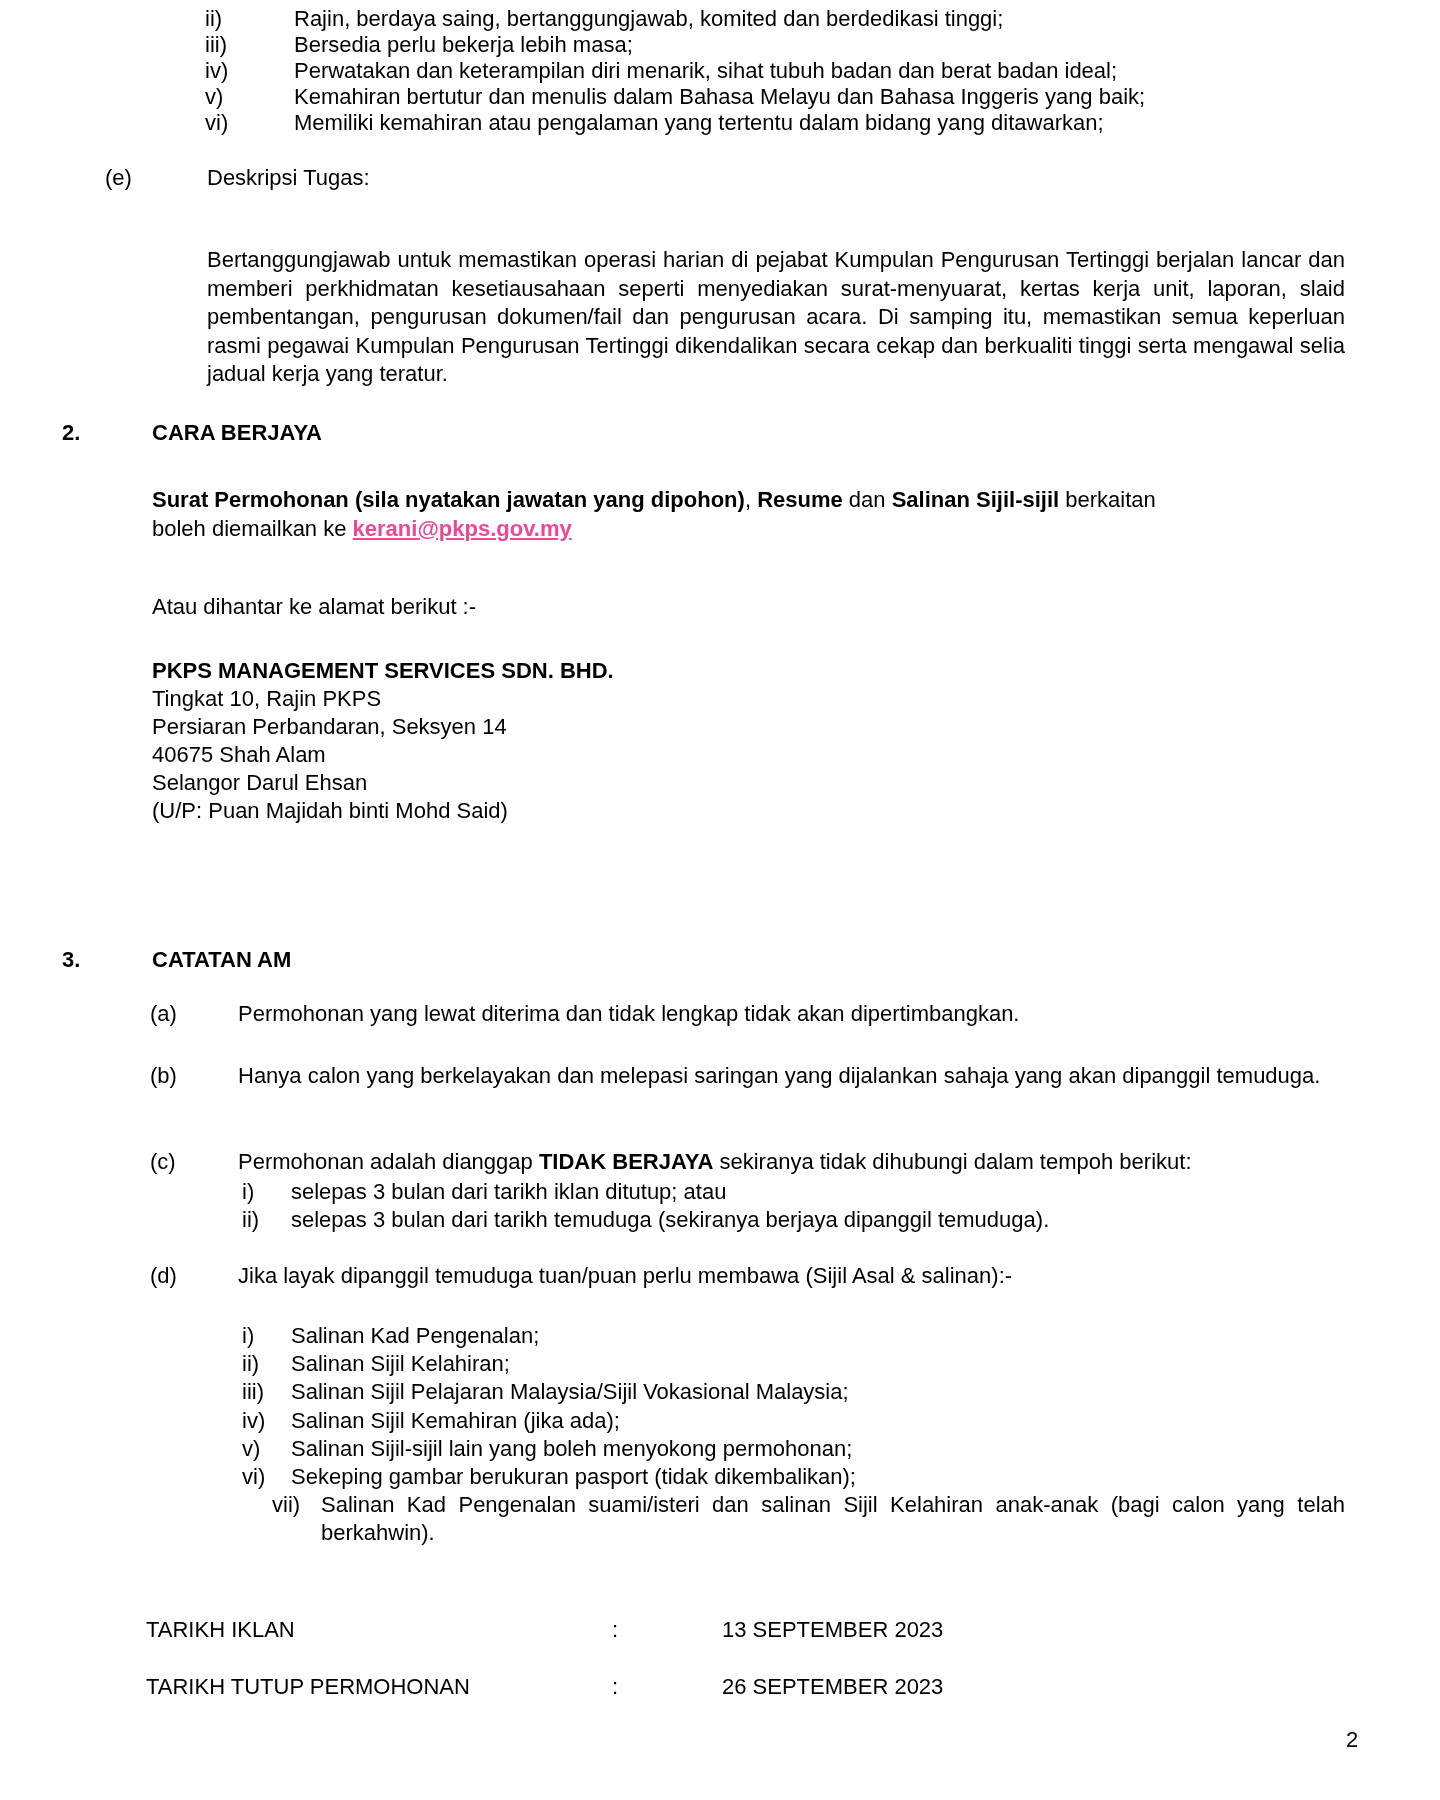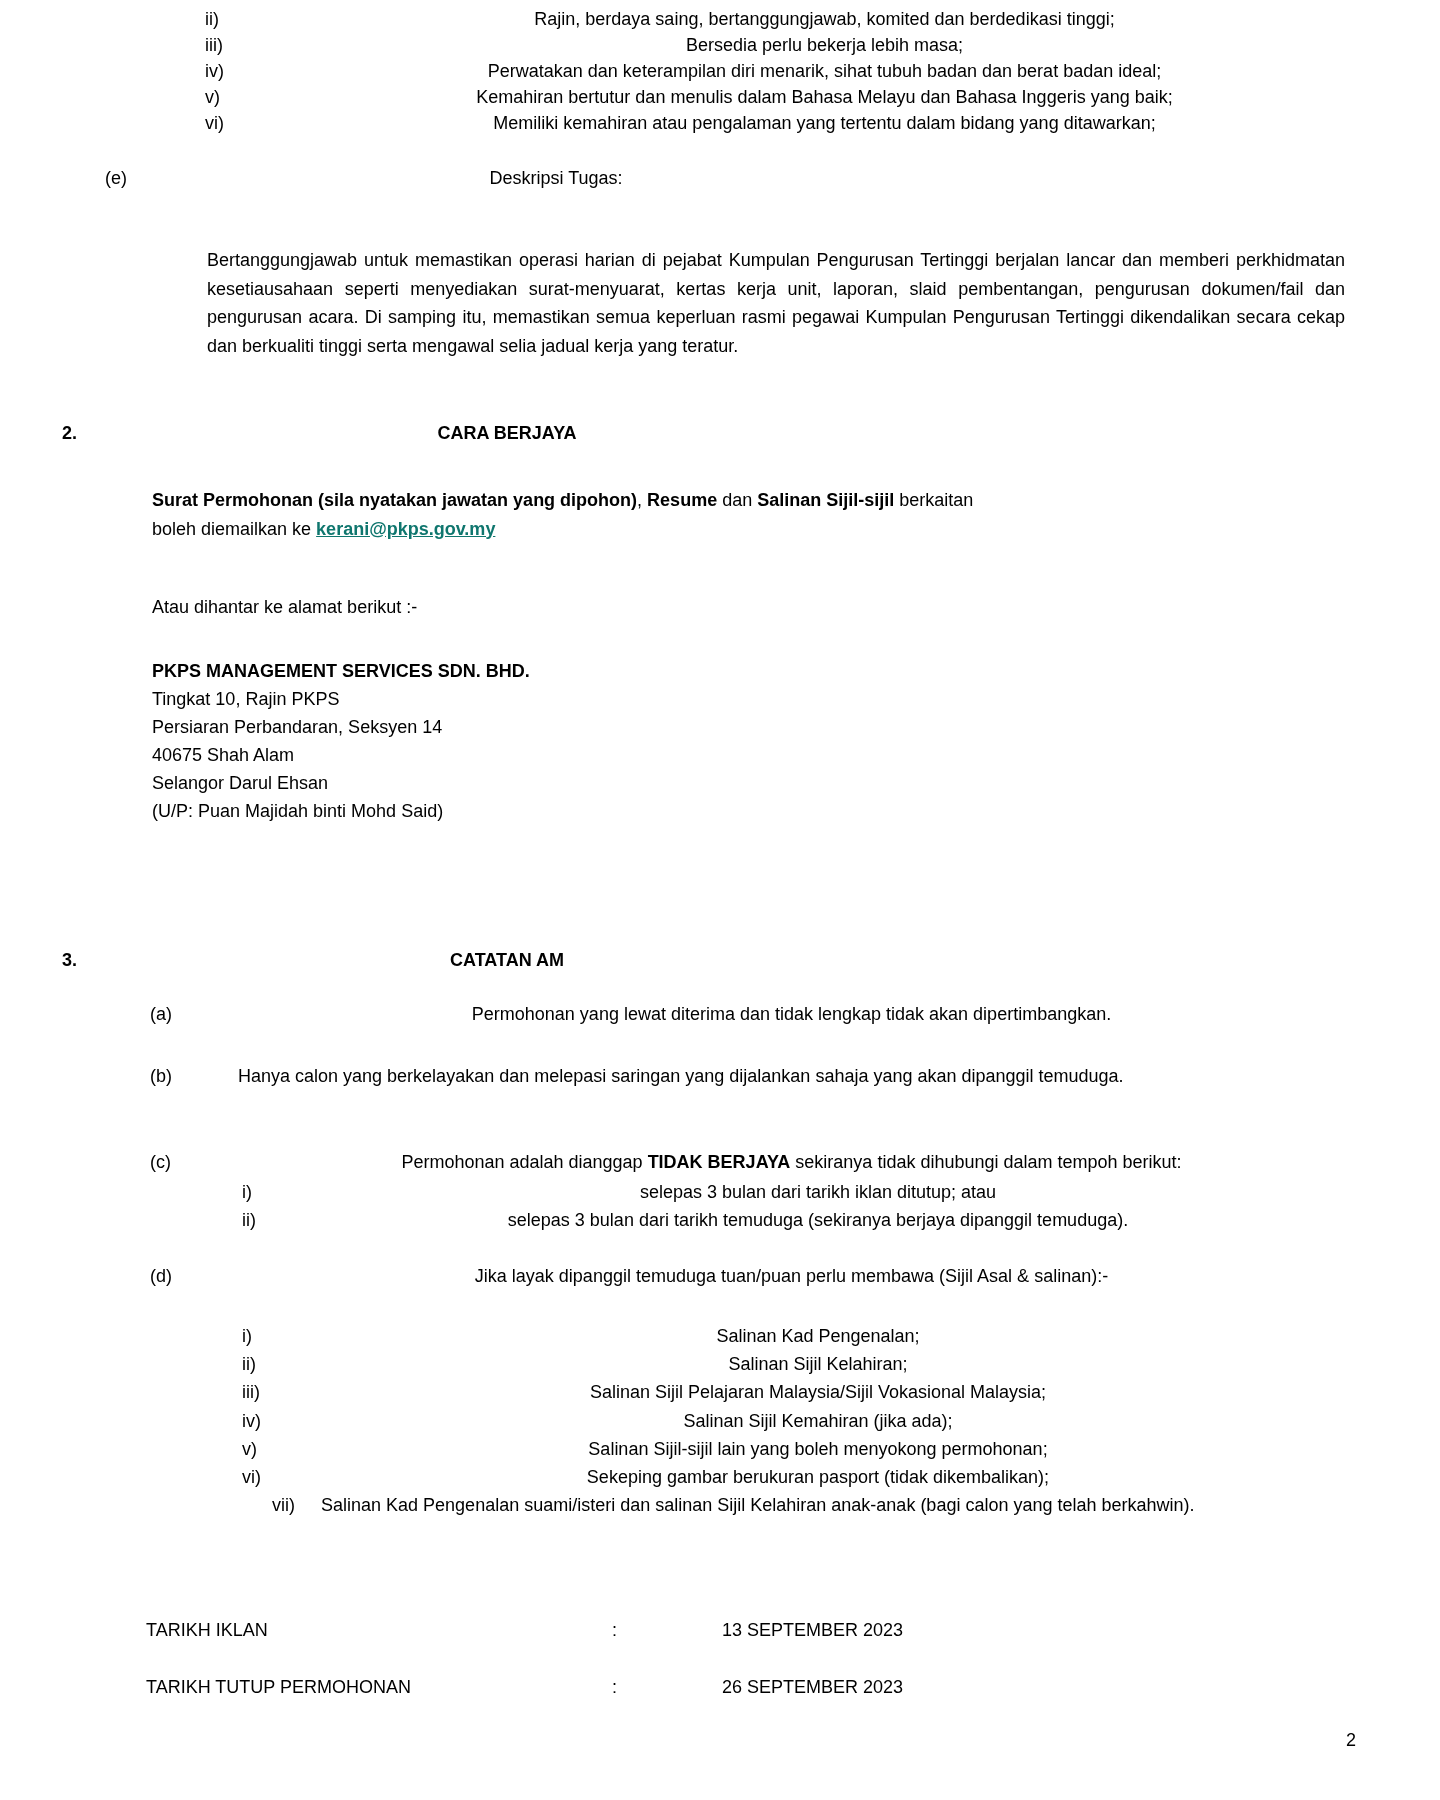--- a/index.html
+++ b/index.html
@@ -1,30 +1,30 @@
 <!DOCTYPE html>
 <html><head>
 <meta charset="utf-8">
 <style>
   html,body{margin:0;padding:0;background:#ffffff;}
   .page{
     position:relative;width:1440px;height:1800px;background:#ffffff;
     font-family:"Liberation Sans","DejaVu Sans",sans-serif;
-    font-size:18px;color:#000;overflow:hidden;
+    font-size:22px;color:#000;overflow:hidden;
   }
   .abs{position:absolute;}
   .row{display:flex;align-items:flex-start;}
   .marker{flex:0 0 auto;}
-  .txt{flex:1 1 auto;text-align:center;}
+  .txt{flex:1 1 auto;}
   .b{font-weight:bold;}
   .justify{text-align:justify;}
   .lh26{line-height:26px;}
   .lh28{line-height:28px;}
   .lh285{line-height:28.5px;}
-  a.link{color:#0f766e;font-weight:bold;text-decoration:underline;cursor:pointer;}
+  a.link{color:#ec4899;font-weight:bold;text-decoration:underline;cursor:pointer;}
   .date-row{display:flex;font-weight:normal;line-height:28px;}
   .date-label{width:466px;flex:0 0 auto;}
   .date-colon{width:110px;flex:0 0 auto;}
 </style>
 </head>
 <body>
 
 <div class="page">
 
   <div class="abs lh26" style="top:6px;left:205px;width:1150px;">

